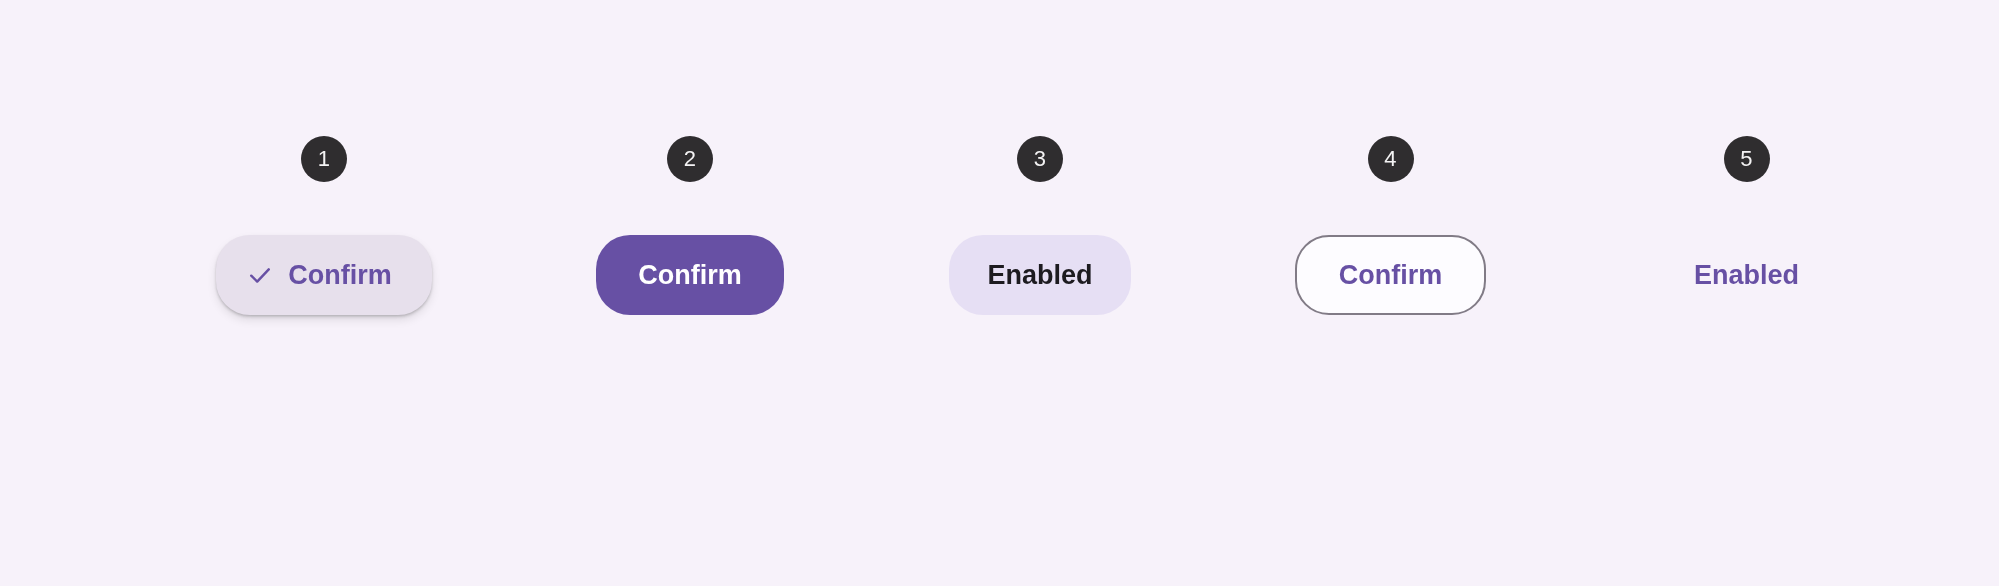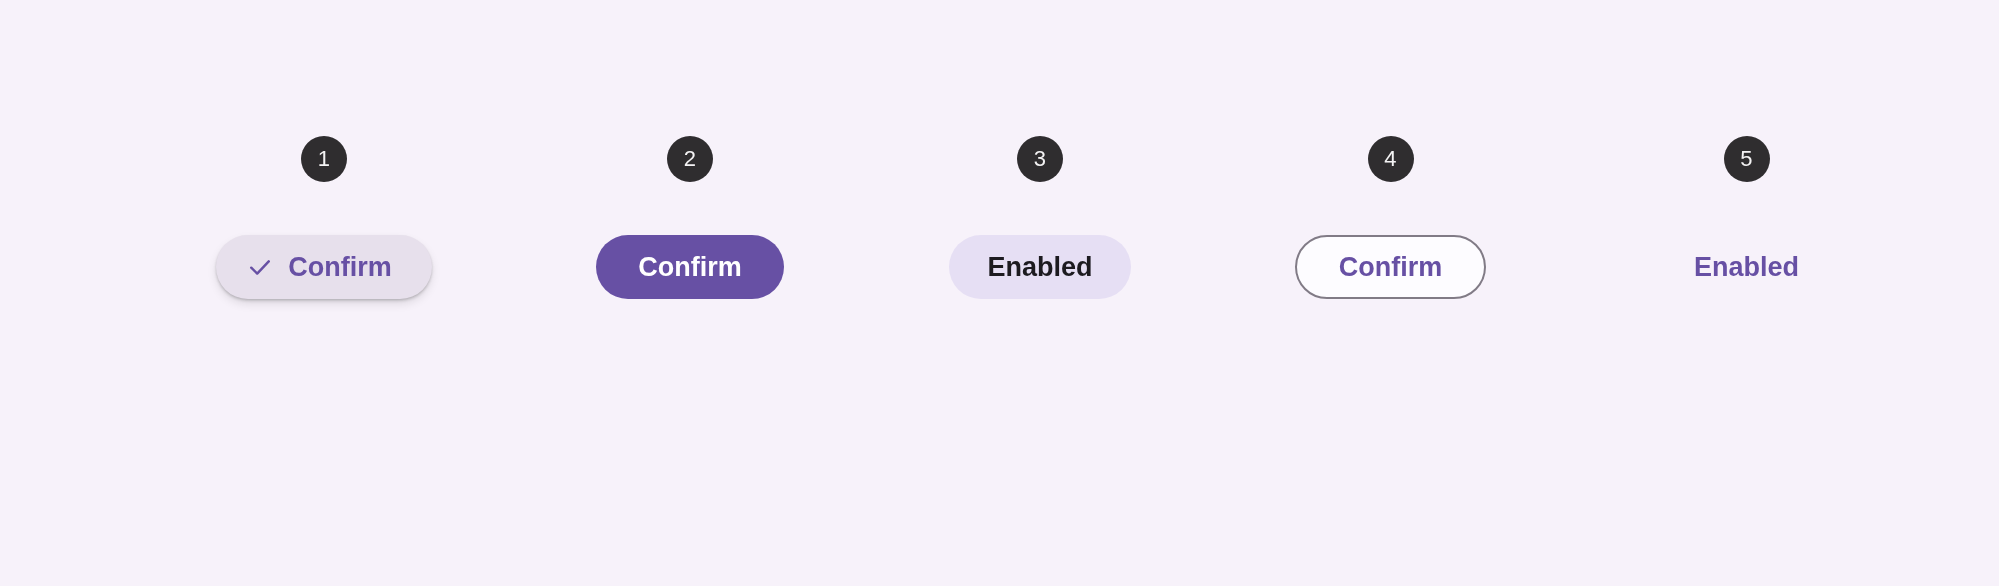--- a/index.html
+++ b/index.html
@@ -43,21 +43,21 @@
     justify-content: center;
     font-size: 22px;
     font-weight: 400;
     line-height: 1;
     letter-spacing: 0.2px;
     user-select: none;
   }
 
   
   .btn {
-    height: 64px;
+    height: 80px;
     border-radius: 34px;
     display: inline-flex;
     align-items: center;
     justify-content: center;
     gap: 14px;
     padding: 0 34px;
     font-size: 27px;
     font-weight: 700;
     line-height: 1;
     white-space: nowrap;

